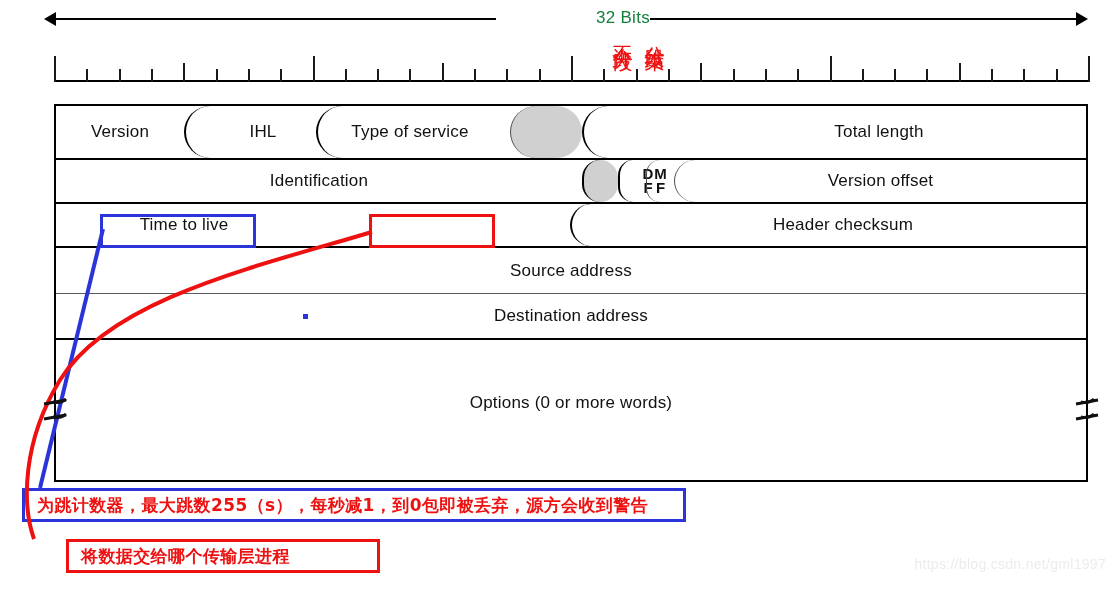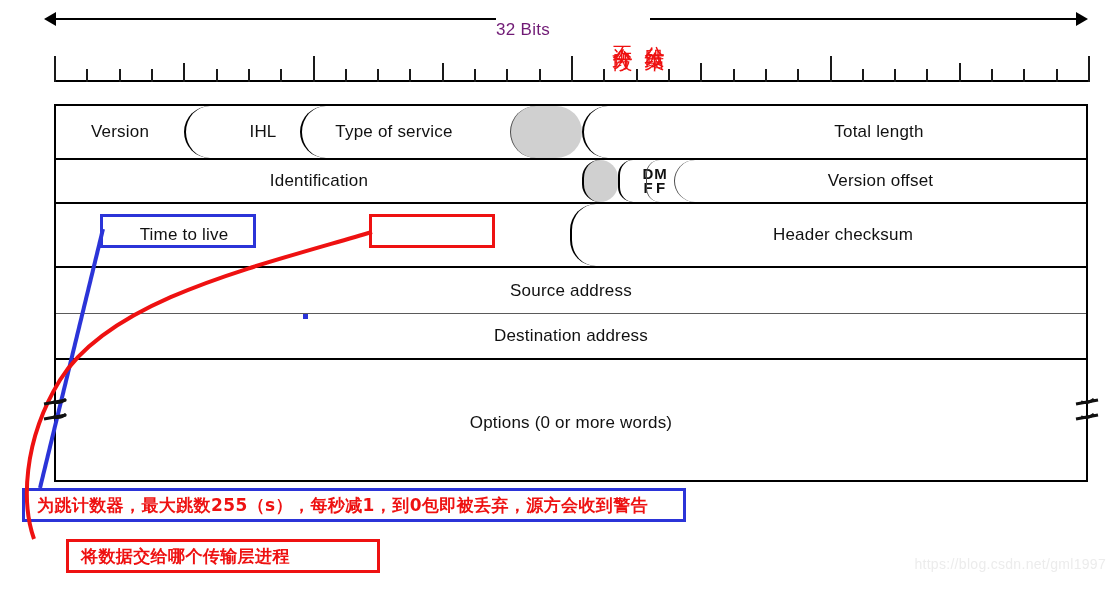--- a/index.html
+++ b/index.html
@@ -14,22 +14,22 @@
 
   
   .arrow-row{position:absolute;left:44px;top:8px;width:1044px;height:22px;}
   .arrow-line{position:absolute;top:10px;height:2px;background:#000;}
   .arrow-line.left{left:10px;width:442px;}
   .arrow-line.right{left:606px;width:430px;}
   .arrow-head{position:absolute;top:4px;width:0;height:0;
     border-top:7px solid transparent;border-bottom:7px solid transparent;}
   .arrow-head.l{left:0px;border-right:12px solid #000;}
   .arrow-head.r{right:0px;border-left:12px solid #000;}
-  .bits-label{position:absolute;left:452px;top:12px;width:154px;text-align:left;
-    font-size:17px;color:#701a75;line-height:20px;letter-spacing:0.3px;}
+  .bits-label{position:absolute;left:452px;top:0px;width:154px;text-align:right;
+    font-size:17px;color:#15803d;line-height:20px;letter-spacing:0.3px;}
 
   
   .ruler{position:absolute;left:54px;top:56px;width:1034px;height:26px;}
   .ruler-base{position:absolute;left:0;bottom:0;width:100%;height:2px;background:#000;}
   .tick{position:absolute;bottom:0;width:2px;background:#1a1a1a;}
   .tick.sm{height:13px;}
   .tick.md{height:19px;}
   .tick.lg{height:26px;}
 
   
@@ -121,39 +121,39 @@
       <div class="tick sm" style="left: 969.375px;"></div>
       <div class="tick sm" style="left: 1001.69px;"></div>
       <div class="tick lg" style="left: 1034px;"></div>
     </div>
 
   <div class="pkt">
 
     <div class="prow" style="height:54px">
       <div class="cell" style="left:0px;width:128px">Version</div>
       <div class="cell vl" style="left:128px;width:128px">IHL</div>
-      <div class="cell vl" style="left:244px;width:158px">Type of service</div>
+      <div class="cell vl" style="left:260px;width:158px">Type of service</div>
       <div class="cell vl-thin grey" style="left:454px;width:72px"></div>
       <div class="cell vl" style="left:526px;width:90px"></div>
       <div class="cell" style="left:616px;right:0px">Total length</div>
     </div>
 
     <div class="prow" style="height:44px">
       <div class="cell" style="left:0px;width:526px">Identification</div>
       <div class="cell vl grey" style="left:526px;width:36px"></div>
       <div class="cell vl flagcell" style="left:562px;width:28px">
           <span>D<br>F</span>
         </div>
       <div class="cell vl-thin flagcell" style="left:590px;width:28px">
           <span>M<br>F</span>
         </div>
       <div class="cell vl-thin" style="left:618px;right:0px">Version offset</div>
     </div>
 
-    <div class="prow" style="height:64px">
+    <div class="prow" style="height:44px">
       <div class="cell" style="left:0px;width:256px">Time to live</div>
       <div class="cell vl" style="left:514px;right:0px">Header checksum</div>
     </div>
 
     <div class="prow thin" style="height:46px">
       <div class="cell" style="left:0px;right:0px">Source address</div>
     </div>
 
     <div class="prow" style="height:46px">
       <div class="cell" style="left:0px;right:0px">Destination address</div>

